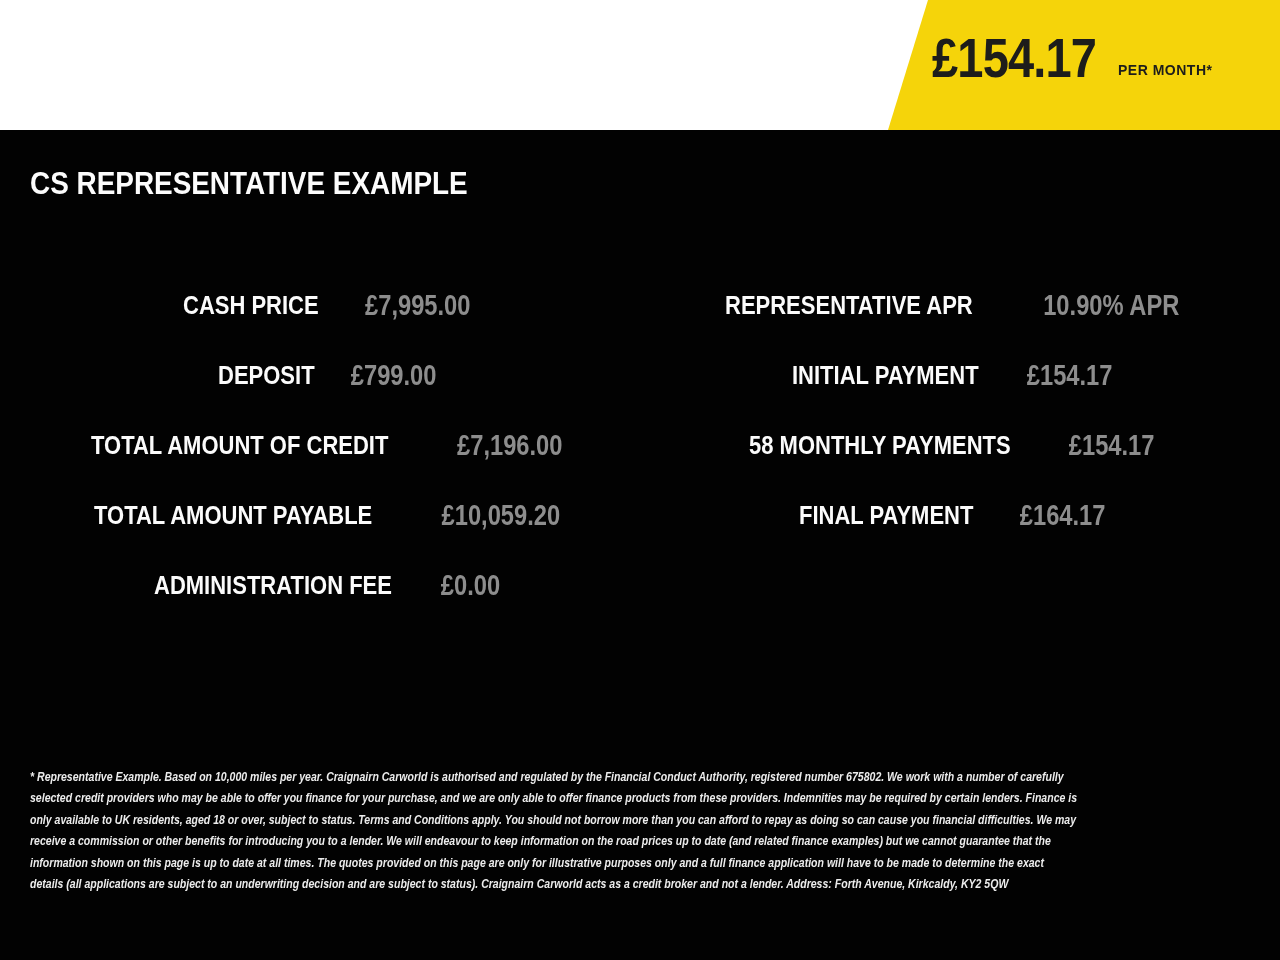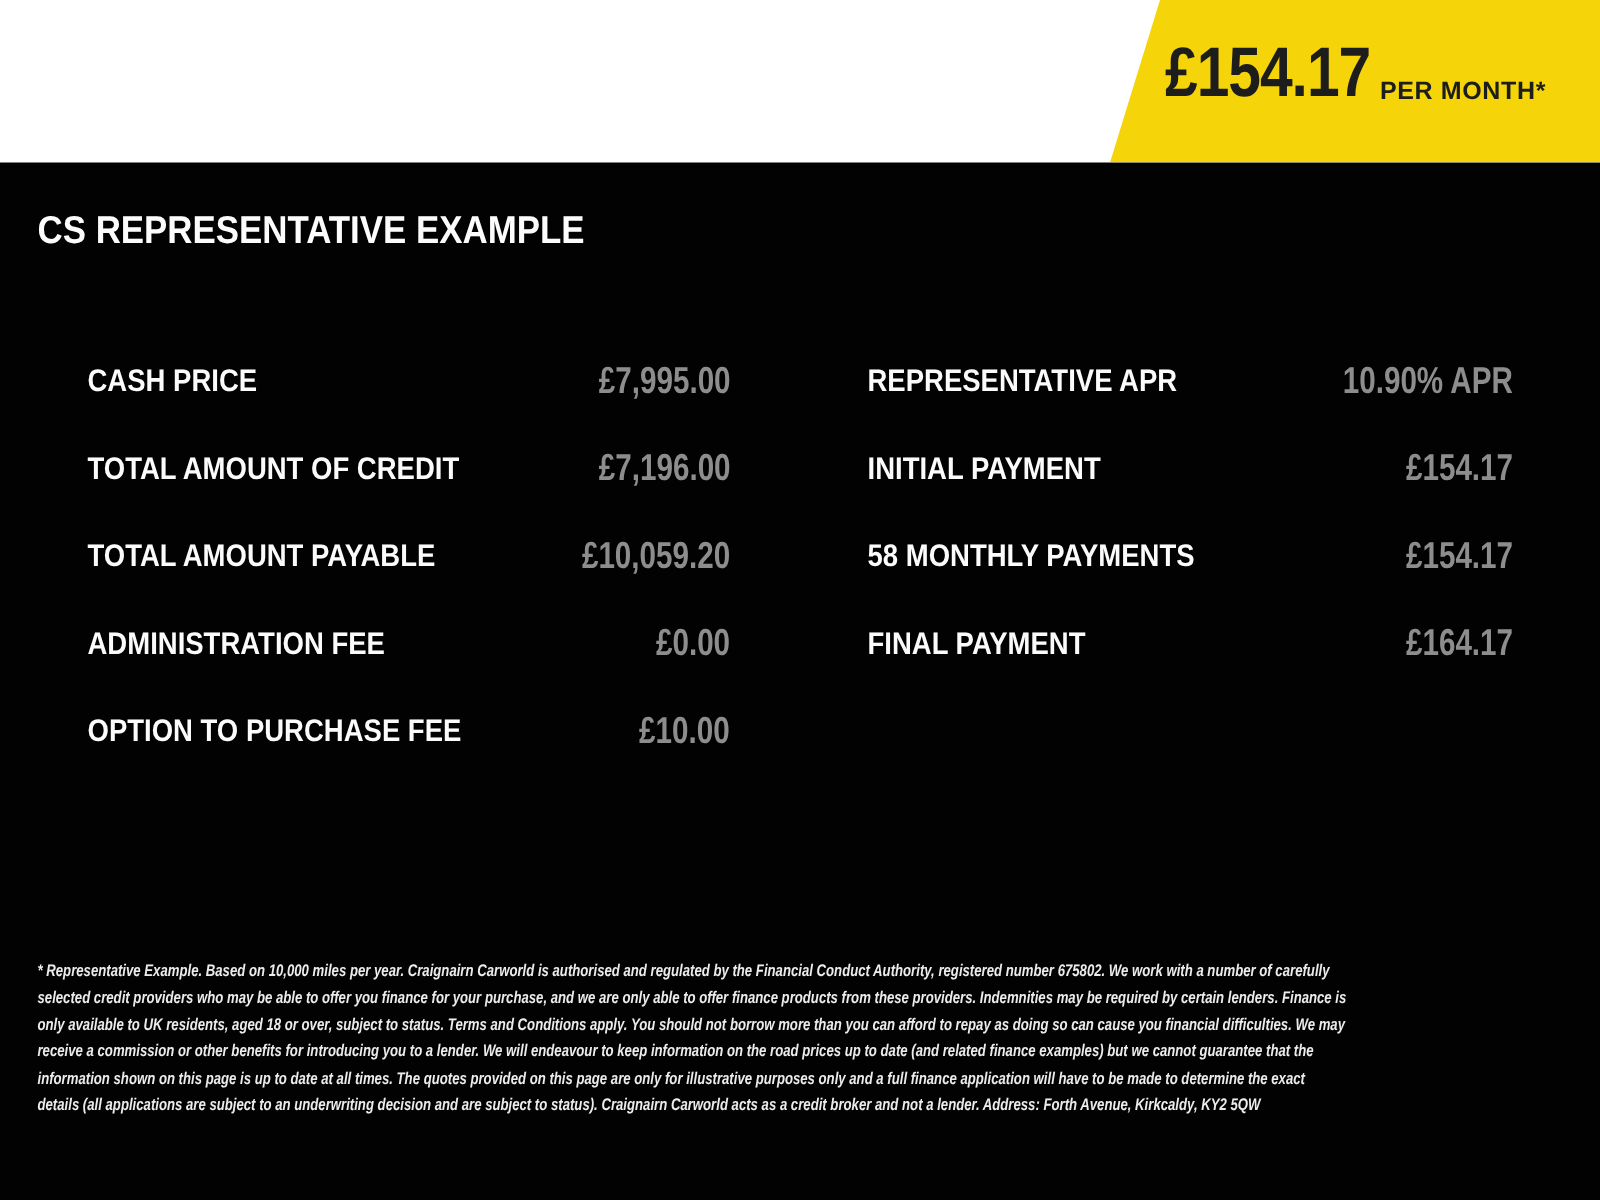--- a/index.html
+++ b/index.html
@@ -50,40 +50,40 @@
     background:#F5D40A;
     clip-path:polygon(68px 0, 420px 0, 420px 130px, 28px 130px);
   }
   .banner-amount {
     position:absolute; left:72px; top:30px;
     font-size:56px; font-weight:800; color:#1d1d1b;
     line-height:56px; letter-spacing:-1px; white-space:nowrap;
     transform:scaleX(0.84); transform-origin:left center;
   }
   .banner-period {
-    position:absolute; left:244px; top:62px;
-    font-size:20px; font-weight:700; color:#1d1d1b;
+    position:absolute; left:258px; top:62px;
+    font-size:14px; font-weight:700; color:#1d1d1b;
     letter-spacing:0.5px; white-space:nowrap;
   }
 
   
   .page-title {
     position:absolute; left:30px; top:166px;
     font-size:31px; font-weight:700; color:#fcfcfc;
     white-space:nowrap;
     transform:scaleX(0.9); transform-origin:left center;
   }
 
   
   .fin-col { position:absolute; top:270px; }
   .fin-col-left  { left:70px;  width:514px; }
   .fin-col-right { left:694px; width:516px; }
   .frow {
     height:70px;
-    display:flex; justify-content:space-between; align-items:center;
+    display:flex; justify-content:center; align-items:center;
   }
   .flabel {
     font-size:25px; font-weight:700; color:#fbfbfb;
     white-space:nowrap;
     transform:scaleX(0.88); transform-origin:left center;
   }
   .fvalue {
     font-size:30px; font-weight:700; color:#8d8d8d;
     white-space:nowrap;
     transform:scaleX(0.79); transform-origin:right center;
@@ -109,34 +109,34 @@
 </div>
 
 <div class="page-title">CS REPRESENTATIVE EXAMPLE</div>
 
 <div class="fin-col fin-col-left">
   <div class="frow">
     <span class="flabel">CASH PRICE</span>
     <span class="fvalue">£7,995.00</span>
   </div>
   <div class="frow">
+    <span class="flabel">DEPOSIT</span>
+    <span class="fvalue">£799.00</span>
+  </div>
+  <div class="frow">
     <span class="flabel">TOTAL AMOUNT OF CREDIT</span>
     <span class="fvalue">£7,196.00</span>
   </div>
   <div class="frow">
     <span class="flabel">TOTAL AMOUNT PAYABLE</span>
     <span class="fvalue">£10,059.20</span>
   </div>
   <div class="frow">
     <span class="flabel">ADMINISTRATION FEE</span>
     <span class="fvalue">£0.00</span>
-  </div>
-  <div class="frow">
-    <span class="flabel">OPTION TO PURCHASE FEE</span>
-    <span class="fvalue">£10.00</span>
   </div>
 </div>
 
 <div class="fin-col fin-col-right">
   <div class="frow">
     <span class="flabel">REPRESENTATIVE APR</span>
     <span class="fvalue">10.90% APR</span>
   </div>
   <div class="frow">
     <span class="flabel">INITIAL PAYMENT</span>

